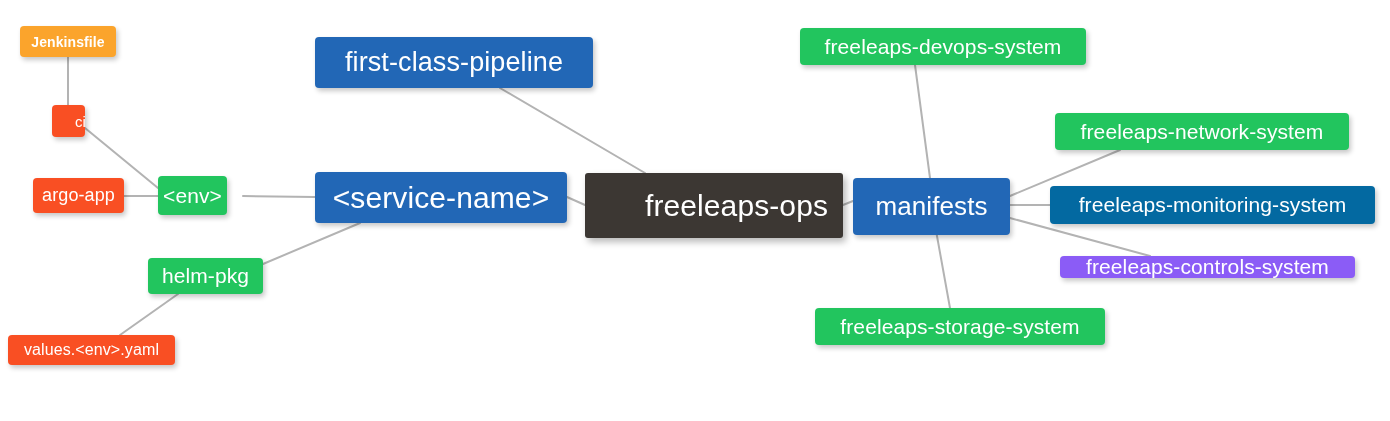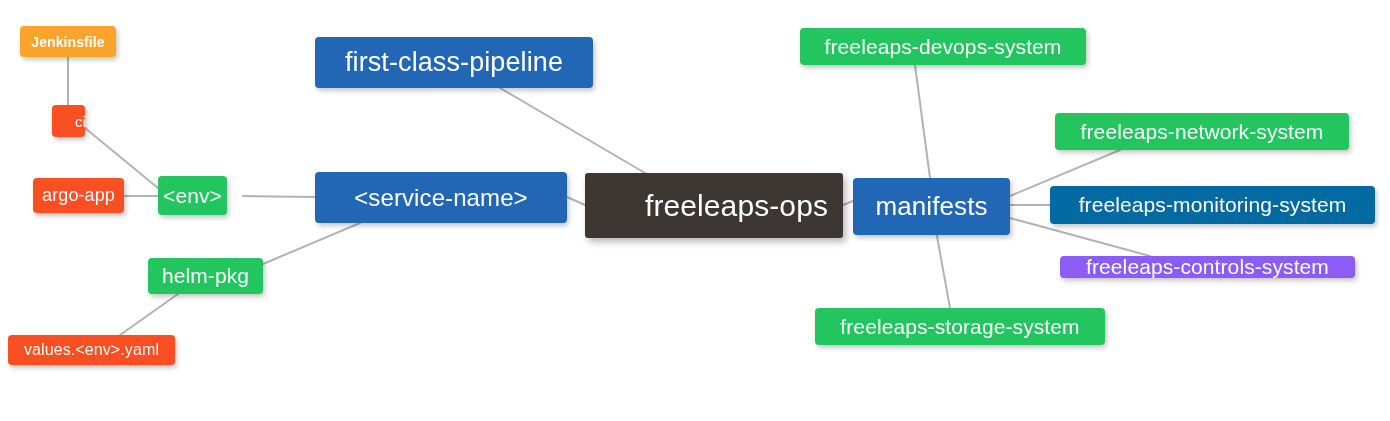--- a/index.html
+++ b/index.html
@@ -57,21 +57,21 @@
       <line x1="68" y1="105" x2="68" y2="57" stroke="#b3b3b3" stroke-width="2" stroke-linecap="round"></line>
       <line x1="178" y1="294" x2="120" y2="335" stroke="#b3b3b3" stroke-width="2" stroke-linecap="round"></line>
       <line x1="930" y1="178" x2="915" y2="65" stroke="#b3b3b3" stroke-width="2" stroke-linecap="round"></line>
       <line x1="1010" y1="196" x2="1120" y2="150" stroke="#b3b3b3" stroke-width="2" stroke-linecap="round"></line>
       <line x1="1010" y1="205" x2="1050" y2="205" stroke="#b3b3b3" stroke-width="2" stroke-linecap="round"></line>
       <line x1="1010" y1="218" x2="1150" y2="256" stroke="#b3b3b3" stroke-width="2" stroke-linecap="round"></line>
       <line x1="935" y1="225" x2="950" y2="308" stroke="#b3b3b3" stroke-width="2" stroke-linecap="round"></line>
     </svg>
   <div id="node-layer">
       <div class="node root" style="left: 585px; top: 173px; width: 258px; height: 65px; background: rgb(60, 55, 51); font-size: 30px; padding-left: 45px;">freeleaps-ops</div>
-      <div class="node" style="left: 315px; top: 172px; width: 252px; height: 51px; background: rgb(34, 103, 182); font-size: 24px;">&lt;service-name&gt;</div>
+      <div class="node" style="left: 315px; top: 172px; width: 252px; height: 51px; background: rgb(34, 103, 182); font-size: 30px;">&lt;service-name&gt;</div>
       <div class="node" style="left: 853px; top: 178px; width: 157px; height: 57px; background: rgb(34, 103, 182); font-size: 26px;">manifests</div>
       <div class="node" style="left: 315px; top: 37px; width: 278px; height: 51px; background: rgb(34, 103, 182); font-size: 27px;">first-class-pipeline</div>
       <div class="node" style="left: 158px; top: 176px; width: 69px; height: 39px; background: rgb(34, 197, 94); font-size: 21px;">&lt;env&gt;</div>
       <div class="node" style="left: 148px; top: 258px; width: 115px; height: 36px; background: rgb(34, 197, 94); font-size: 21px;">helm-pkg</div>
       <div class="node" style="left: 52px; top: 105px; width: 33px; height: 32px; background: rgb(249, 79, 35); font-size: 15px; padding-left: 24px;">ci</div>
       <div class="node" style="left: 33px; top: 178px; width: 91px; height: 35px; background: rgb(249, 79, 35); font-size: 18px;">argo-app</div>
       <div class="node" style="left: 20px; top: 26px; width: 96px; height: 31px; background: rgb(251, 164, 44); font-size: 14px; font-weight: bold;">Jenkinsfile</div>
       <div class="node" style="left: 8px; top: 335px; width: 167px; height: 30px; background: rgb(249, 79, 35); font-size: 16px;">values.&lt;env&gt;.yaml</div>
       <div class="node" style="left: 800px; top: 28px; width: 286px; height: 37px; background: rgb(34, 197, 94); font-size: 21px;">freeleaps-devops-system</div>
       <div class="node" style="left: 1055px; top: 113px; width: 294px; height: 37px; background: rgb(34, 197, 94); font-size: 21px;">freeleaps-network-system</div>

